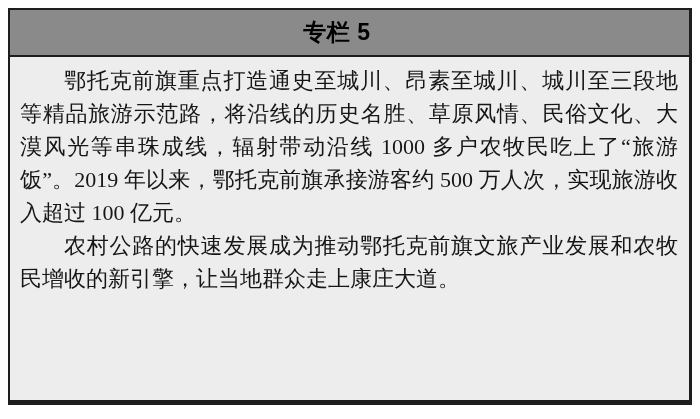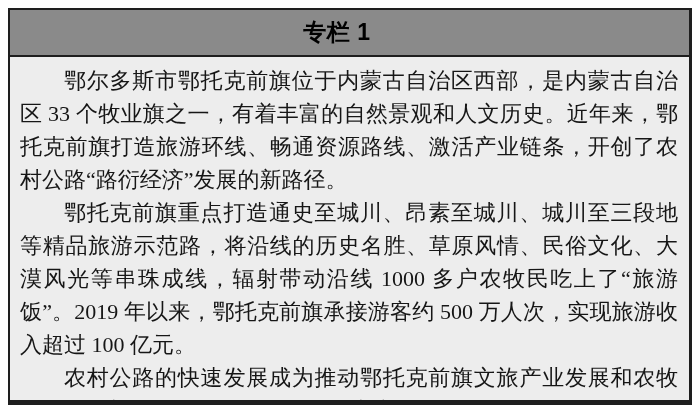--- a/index.html
+++ b/index.html
@@ -56,21 +56,20 @@
     margin: 0;
     text-indent: 2em;
   }
 </style>
 </head>
 <body>
 
 <div class="page">
   <div class="panel">
     <div class="panel-header">
-      <span class="hdr-label">专栏 1</span>
+      <span class="hdr-label">专栏 5</span>
     </div>
     <div class="panel-body">
-        <p>鄂尔多斯市鄂托克前旗位于内蒙古自治区西部，是内蒙古自治区 33 个牧业旗之一，有着丰富的自然景观和人文历史。近年来，鄂托克前旗打造旅游环线、畅通资源路线、激活产业链条，开创了农村公路“路衍经济”发展的新路径。</p>
         <p>鄂托克前旗重点打造通史至城川、昂素至城川、城川至三段地等精品旅游示范路，将沿线的历史名胜、草原风情、民俗文化、大漠风光等串珠成线，辐射带动沿线 1000 多户农牧民吃上了“旅游饭”。2019 年以来，鄂托克前旗承接游客约 500 万人次，实现旅游收入超过 100 亿元。</p>
         <p>农村公路的快速发展成为推动鄂托克前旗文旅产业发展和农牧民增收的新引擎，让当地群众走上康庄大道。</p>
       </div>
   </div>
 </div>
 
 </body></html>

